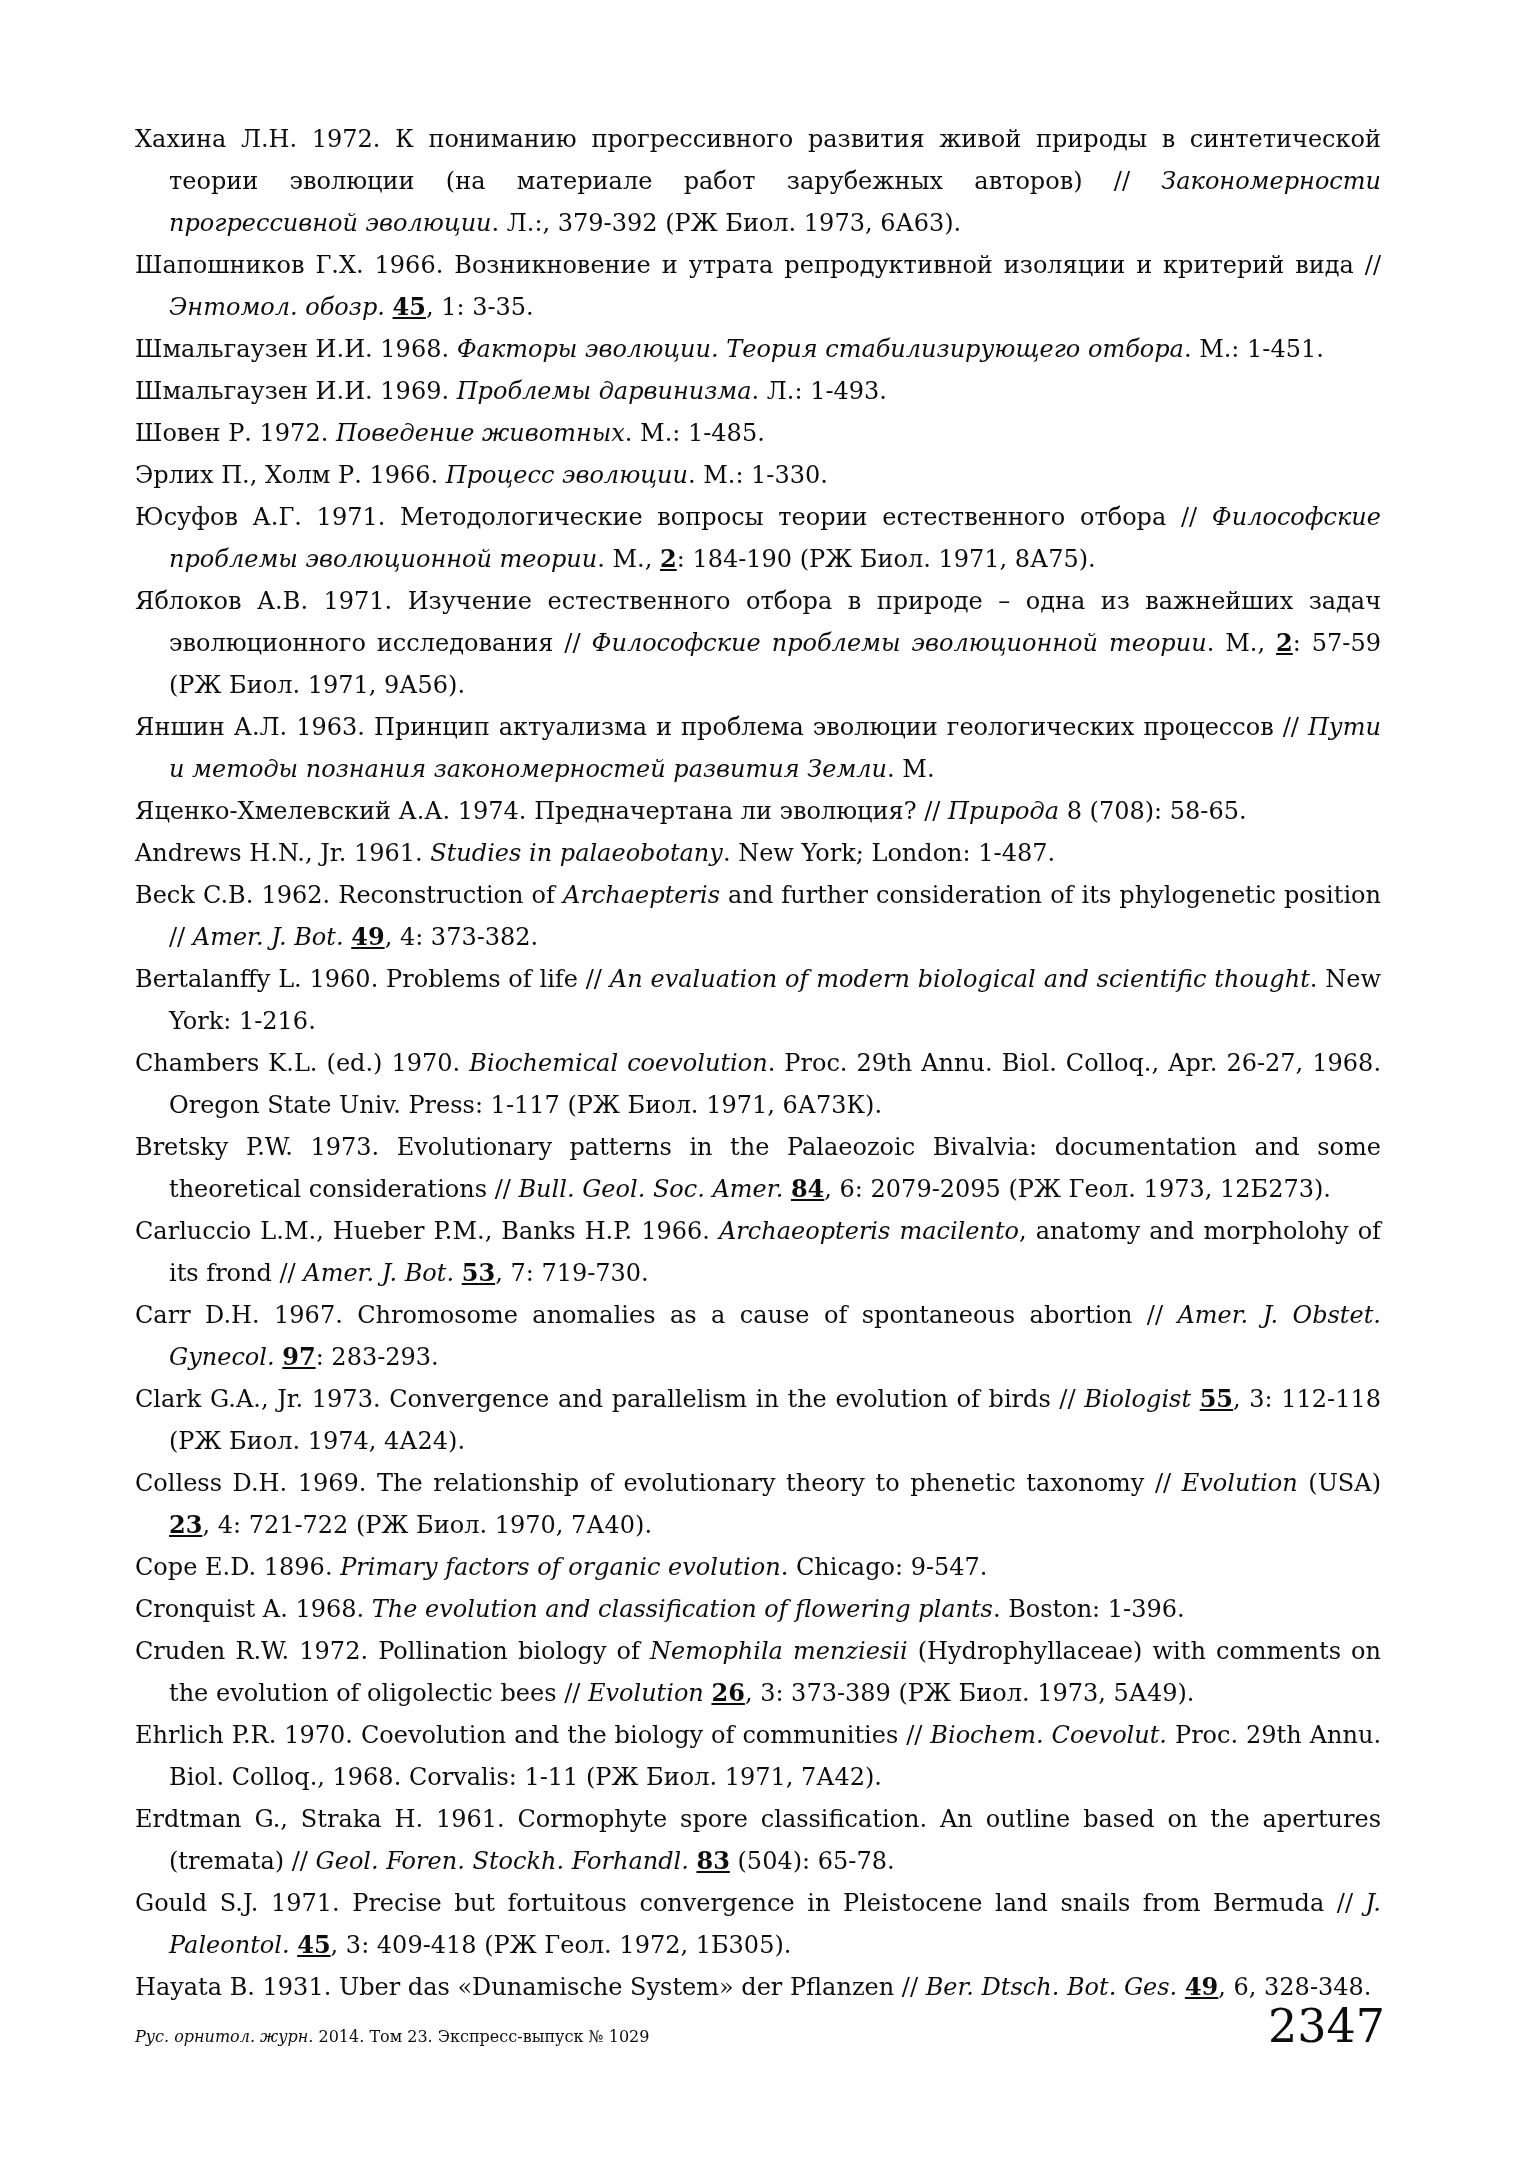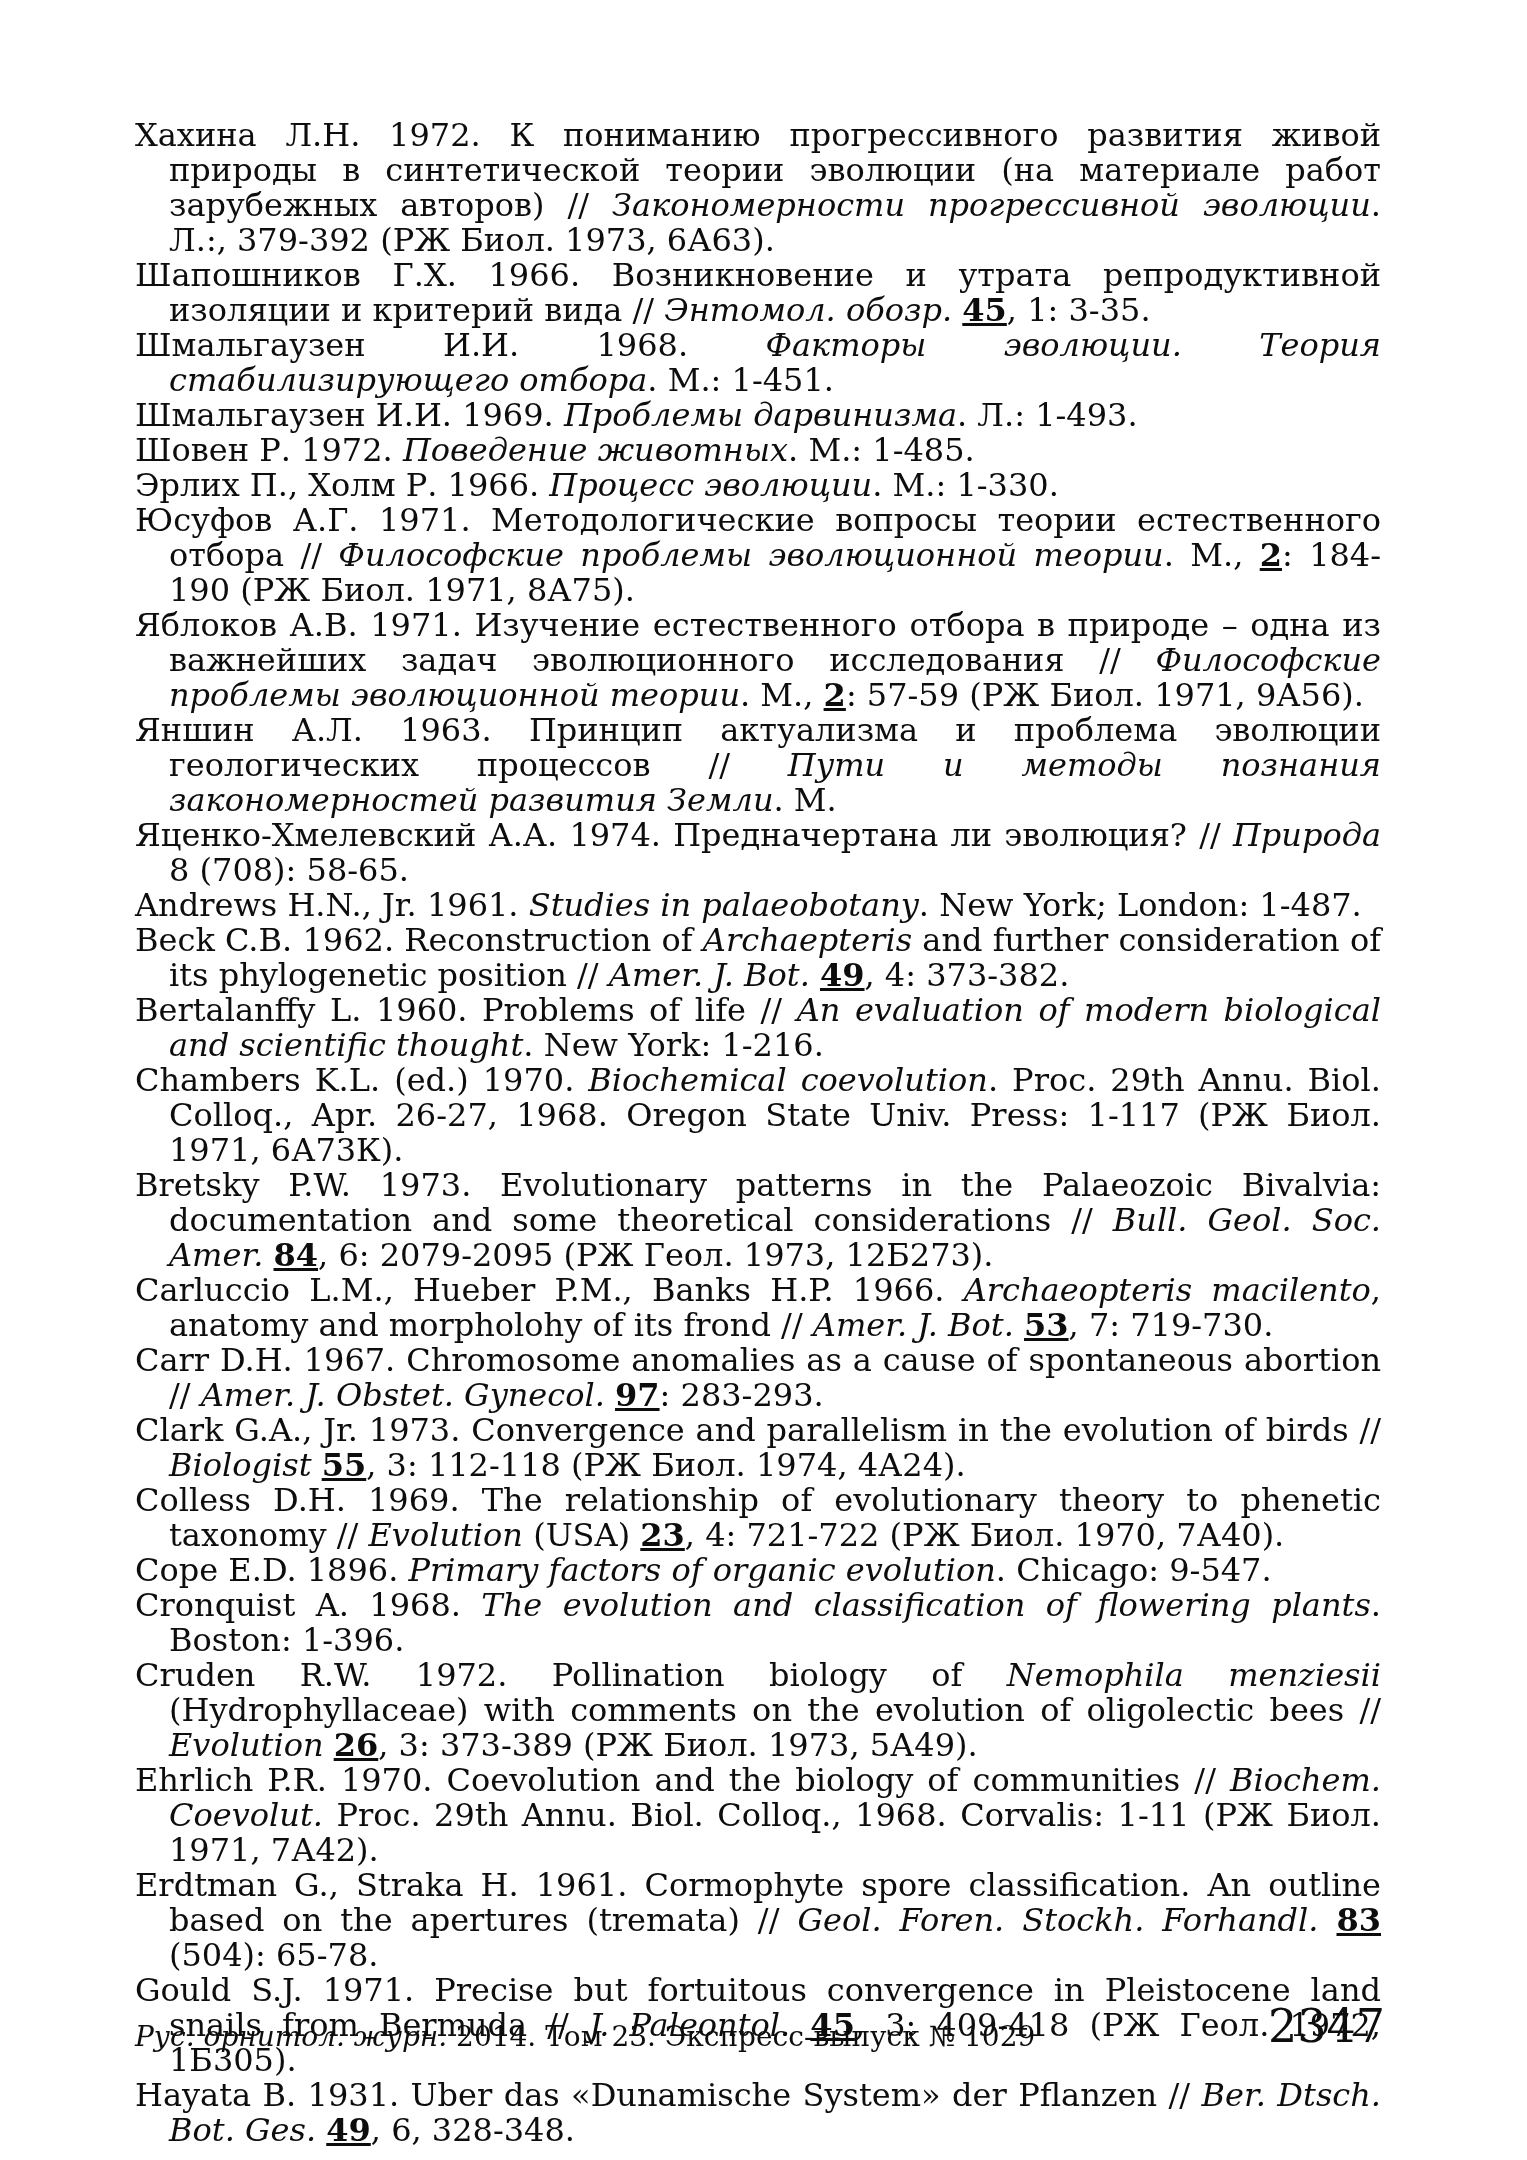--- a/index.html
+++ b/index.html
@@ -14,37 +14,37 @@
     background: #ffffff;
     overflow: hidden;
     font-family: "DejaVu Serif", "Liberation Serif", serif;
     color: #0d0d0d;
   }
   .refs {
     position: absolute;
     left: 135px;
     top: 118px;
     width: 1246px;
-    font-size: 32px;
-    line-height: 35px;
+    font-size: 24px;
+    line-height: 42px;
   }
   .ref {
     margin: 0;
     padding-left: 34px;
     text-indent: -34px;
     text-align: justify;
   }
   .i { font-style: italic; }
   .b { font-weight: bold; text-decoration: underline; }
   .footer {
     position: absolute;
     left: 135px;
     top: 2022px;
     width: 900px;
-    font-size: 28px;
+    font-size: 16px;
     line-height: 30px;
     white-space: nowrap;
   }
   .footer .fi { font-style: italic; }
   .page-number {
     position: absolute;
     top: 2000px;
     right: 142px;
     font-size: 46px;
     line-height: 52px;

